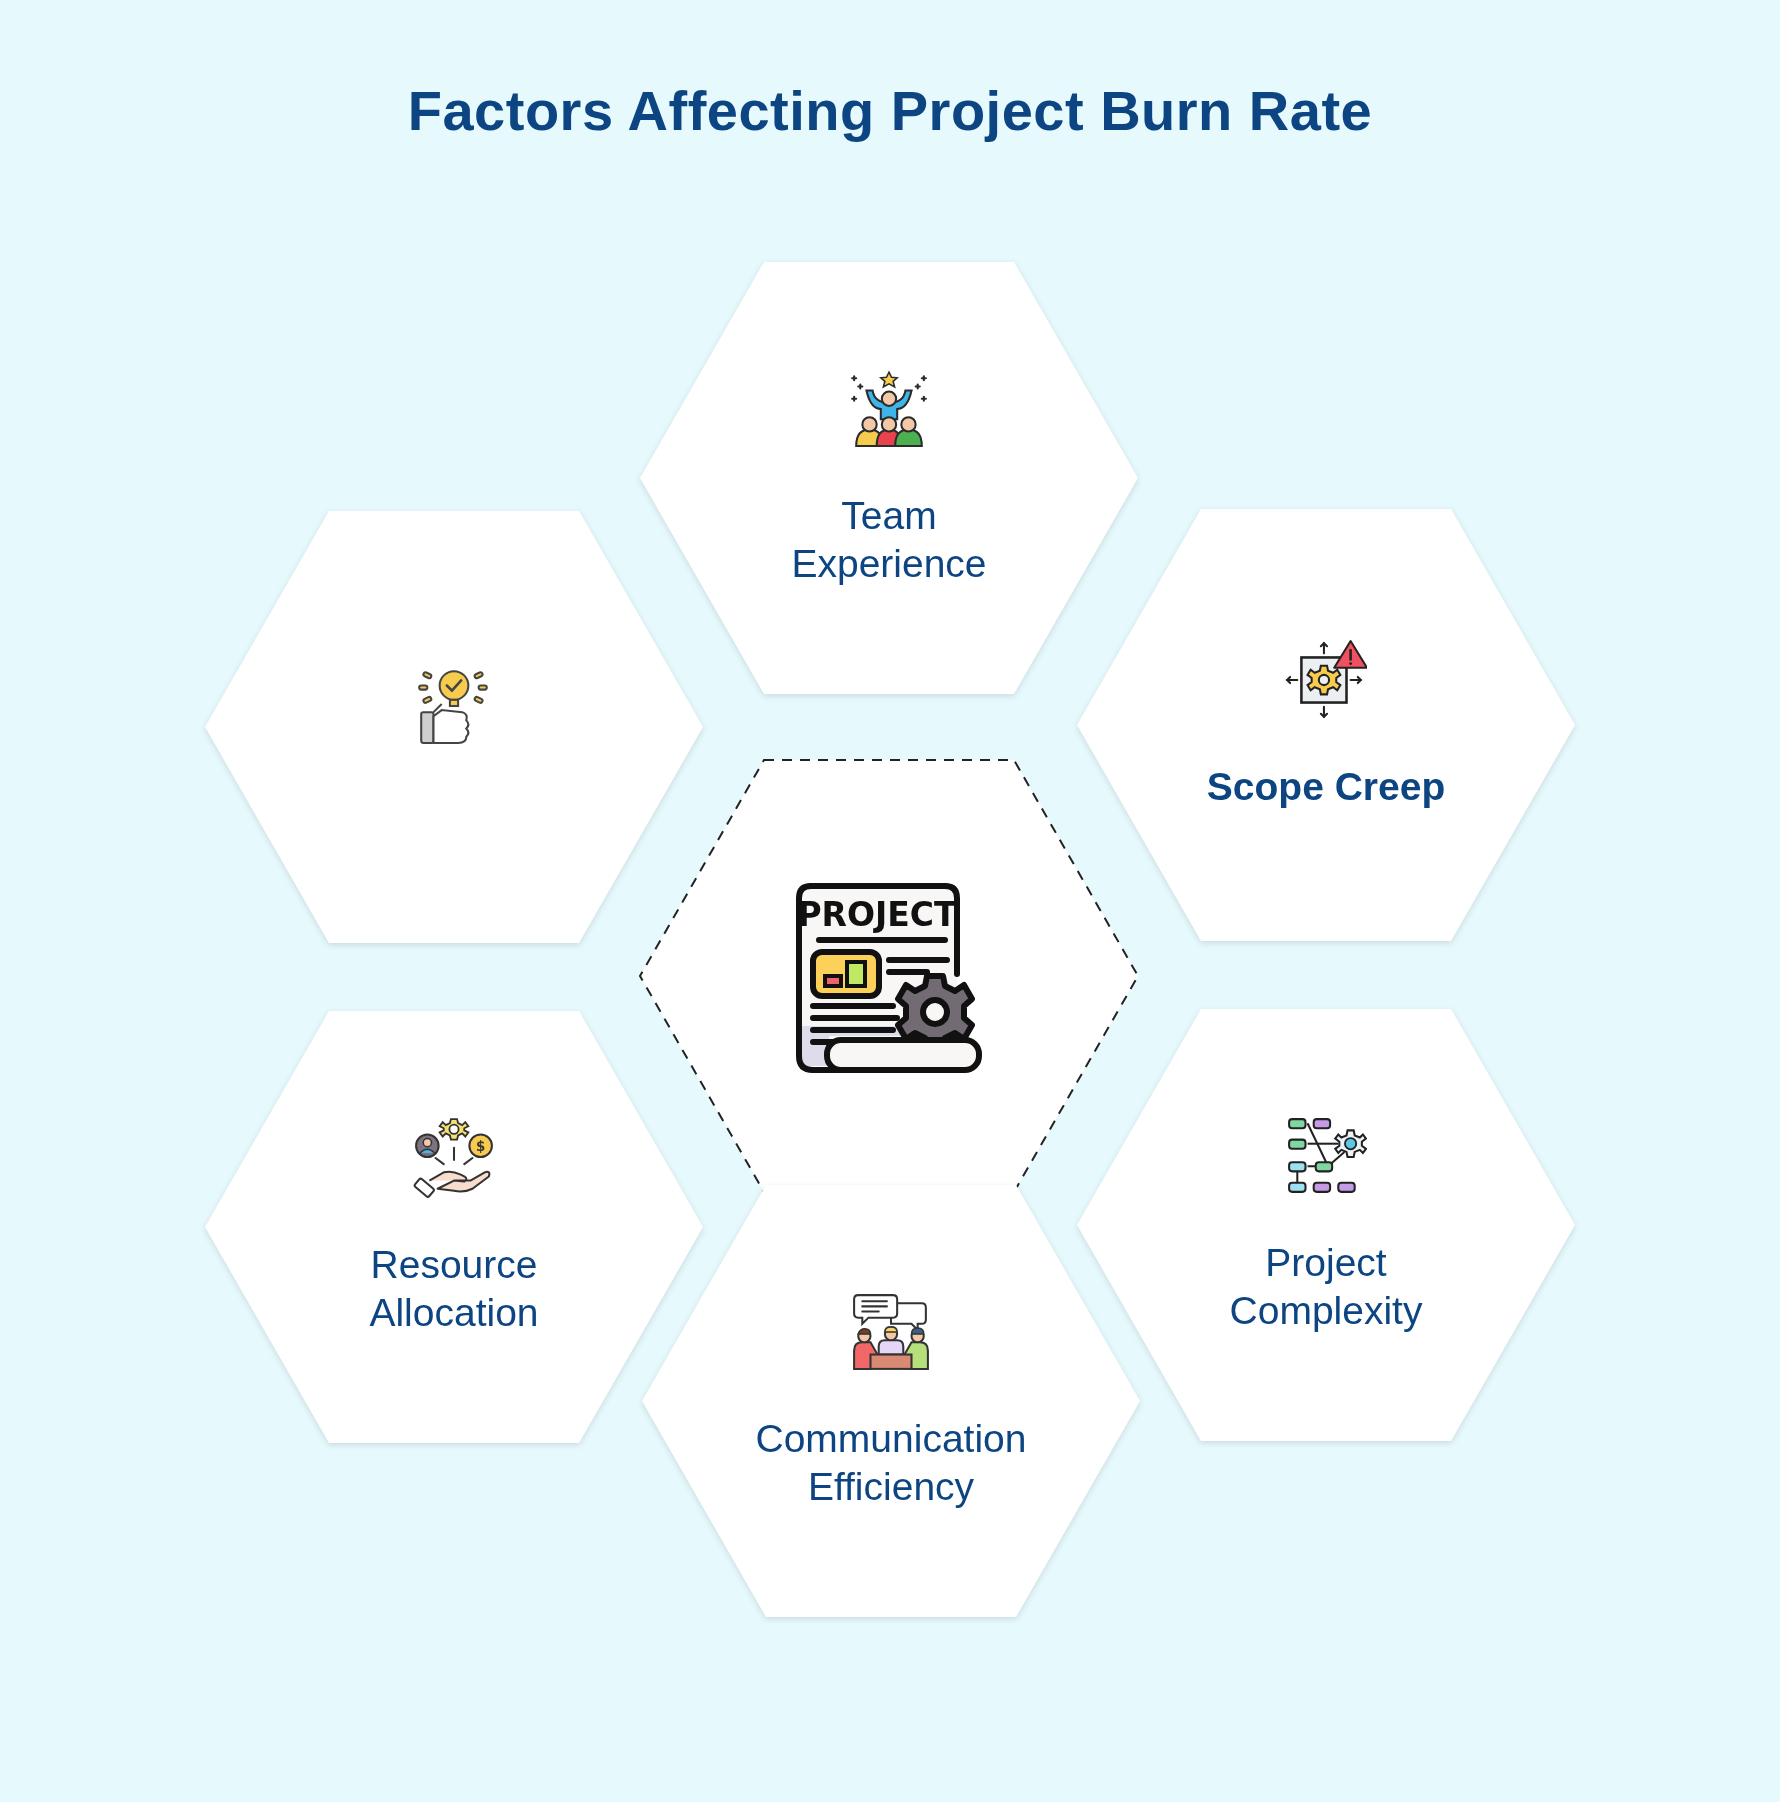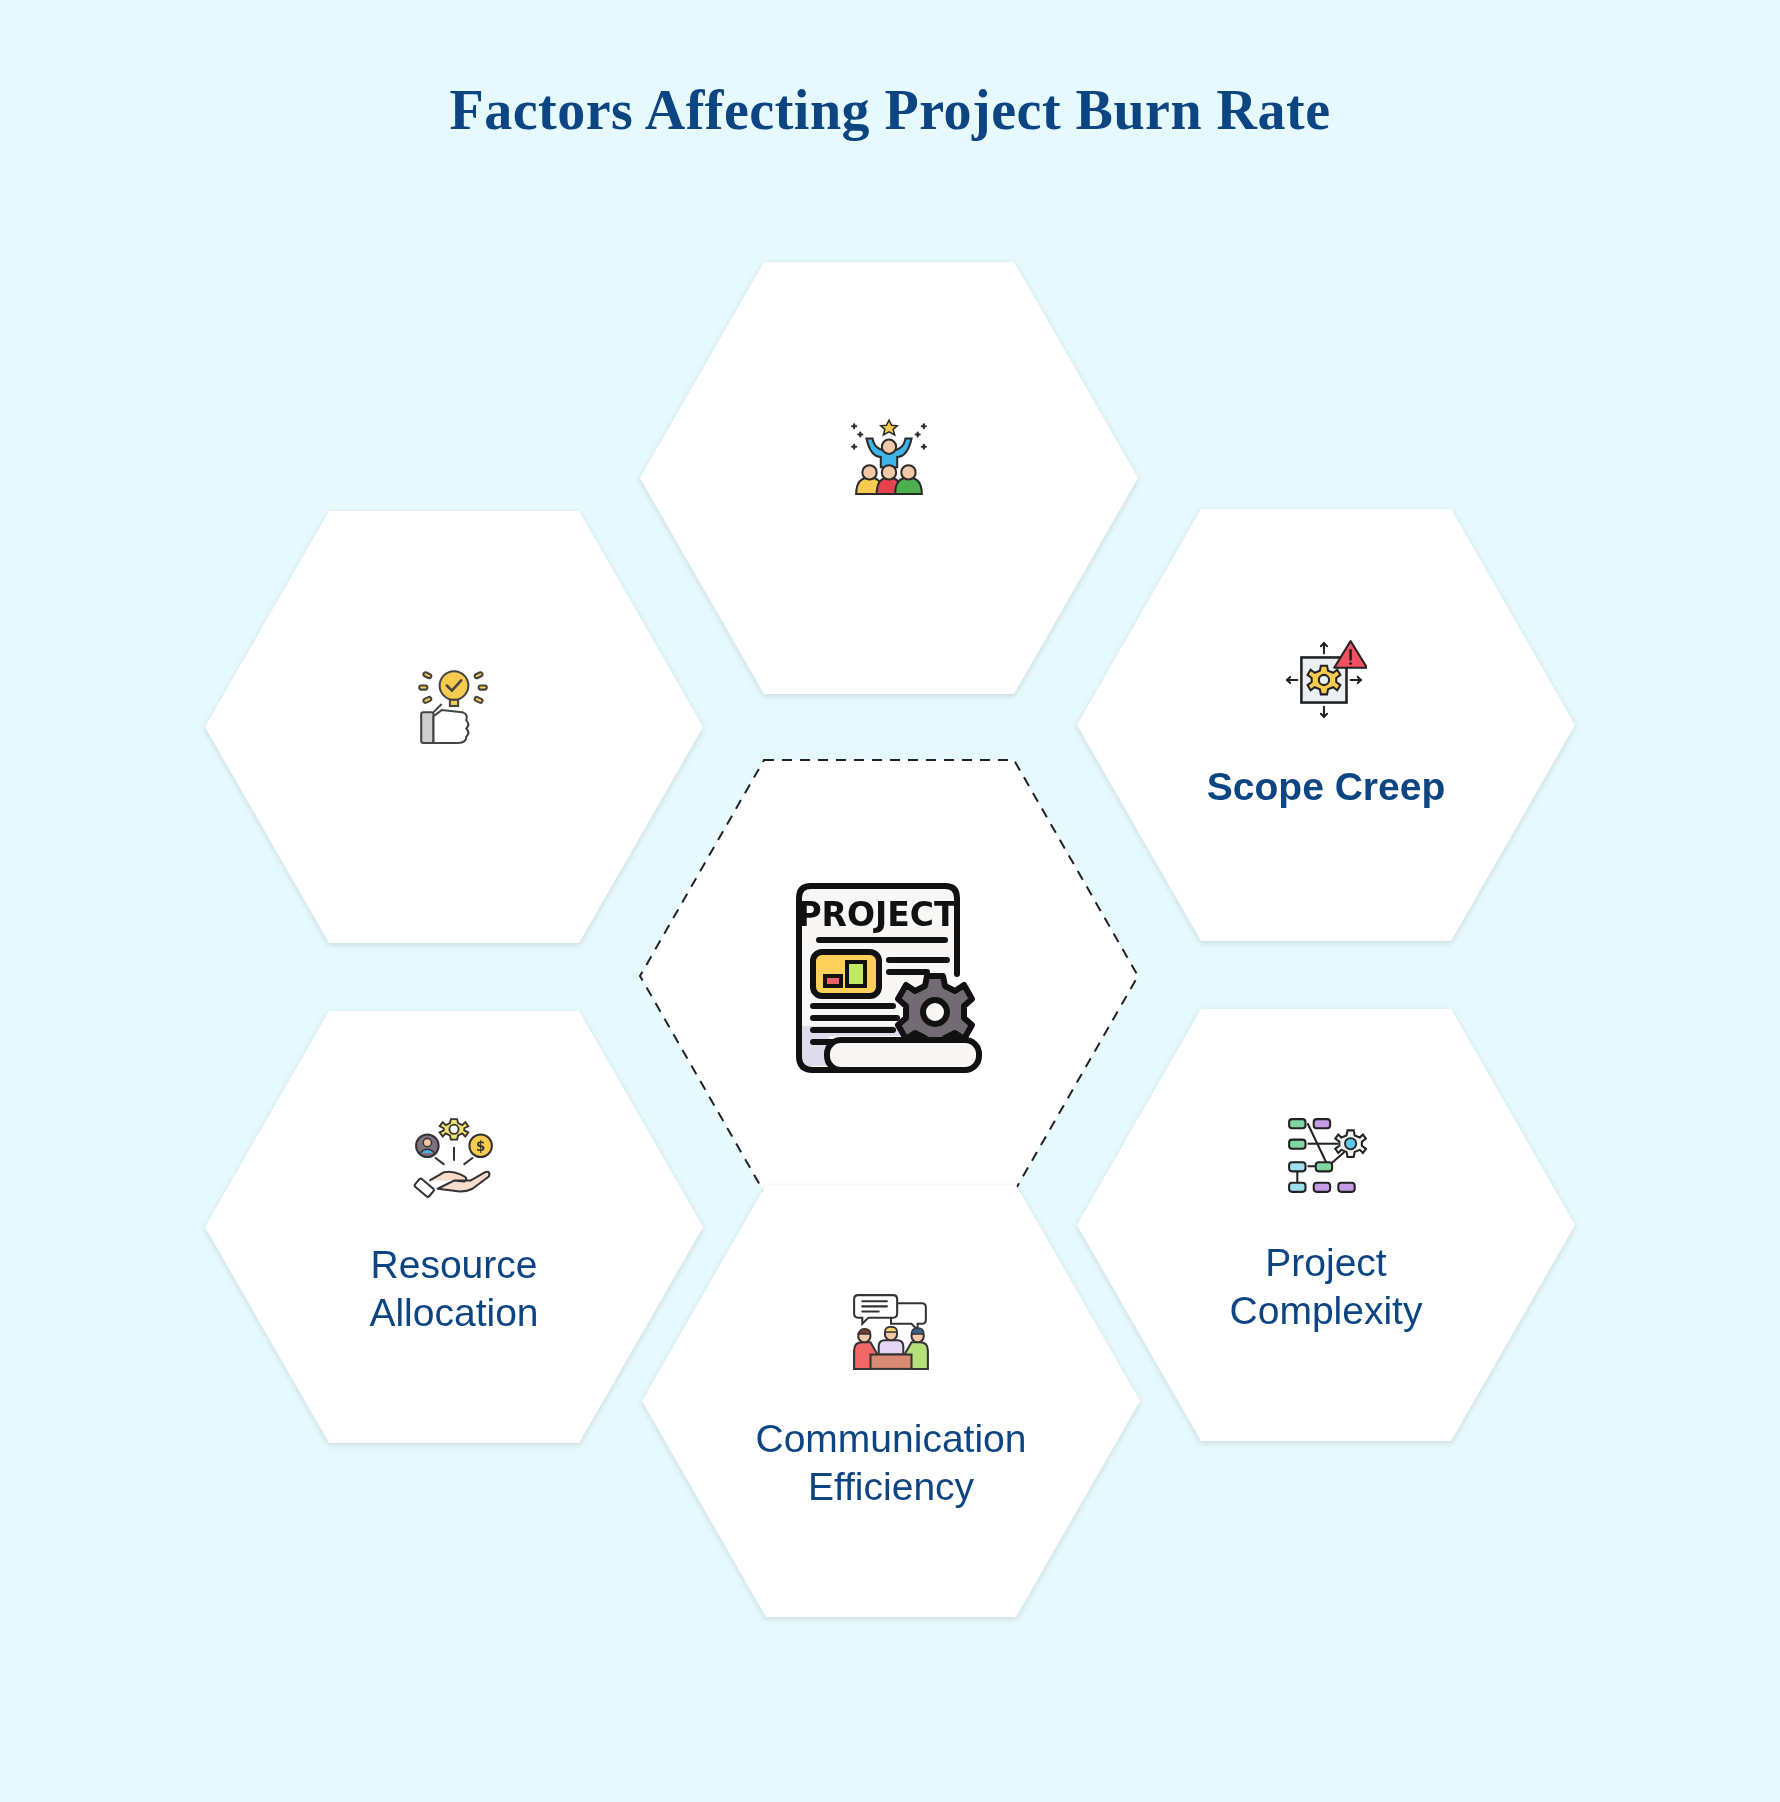--- a/index.html
+++ b/index.html
@@ -1,17 +1,17 @@
 <!DOCTYPE html>
 <html><head>
 <meta charset="utf-8">
 <style>
   html,body{margin:0;padding:0;}
   body{width:1780px;height:1802px;background:#e6f9fd;position:relative;overflow:hidden;font-family:"Liberation Sans","DejaVu Sans",sans-serif;}
-  .title{position:absolute;left:0;right:0;top:78px;text-align:center;font-size:56px;font-weight:bold;color:#0d4583;letter-spacing:0.5px;font-family:Liberation Serif, serif;}
+  .title{position:absolute;left:0;right:0;top:78px;text-align:center;font-size:56px;font-weight:bold;color:#0d4583;letter-spacing:0.5px;}
   .hex{position:absolute;width:498px;height:432px;}
   .hex svg.shape{position:absolute;left:0;top:0;width:100%;height:100%;overflow:visible;}
   .hex .content{position:absolute;left:0;top:0;width:100%;height:100%;display:flex;flex-direction:column;align-items:center;justify-content:center;}
   .hex .icon{width:82px;height:82px;margin-bottom:42px;}
   .hex .label{color:#0d4583;font-size:39px;line-height:48px;text-align:center;white-space:pre-line;}
   .center-hex .content .icon{width:200px;height:200px;margin:0;}
 </style>
 </head>
 <body>
 
@@ -40,20 +40,22 @@
       <polygon points="40,4 42.5,9 48,9.5 44,13 45.5,18.5 40,15.5 34.5,18.5 36,13 32,9.5 37.5,9" fill="#f7cb4d" stroke="#2b2b2b" stroke-width="1.5"></polygon>
       <path d="M18,22 Q22,40 32,40 L32,50 L48,50 L48,40 Q58,40 62,22 L56,22 Q54,34 40,34 Q26,34 24,22 Z" fill="#3eb5e8" stroke="#2b2b2b" stroke-width="2"></path>
       <circle cx="40" cy="30" r="7" fill="#f2c8a7" stroke="#2b2b2b" stroke-width="2"></circle>
       <path d="M8,76 Q8,60 21,60 Q34,60 34,76 Z" fill="#f7cb4d" stroke="#2b2b2b" stroke-width="2"></path>
       <path d="M28,76 Q28,60 40,60 Q52,60 52,76 Z" fill="#e7434f" stroke="#2b2b2b" stroke-width="2"></path>
       <path d="M46,76 Q46,60 59,60 Q72,60 72,76 Z" fill="#4caf50" stroke="#2b2b2b" stroke-width="2"></path>
       <circle cx="21" cy="55" r="7" fill="#f2c8a7" stroke="#2b2b2b" stroke-width="2"></circle>
       <circle cx="40" cy="55" r="7" fill="#f2c8a7" stroke="#2b2b2b" stroke-width="2"></circle>
       <circle cx="59" cy="55" r="7" fill="#f2c8a7" stroke="#2b2b2b" stroke-width="2"></circle>
     </svg>
+    <div class="label">Team
+Experience</div>
   </div>
 </div>
 
 <div class="hex" style="left:205px;top:511px;">
   <svg class="shape" viewBox="0 0 498 432">
     <polygon points="124,0 374,0 498,216 374,432 124,432 0,216" fill="#ffffff" style="filter:drop-shadow(0 2px 3px rgba(0,0,0,0.12))"></polygon>
   </svg>
   <div class="content">
     <svg class="icon" viewBox="0 0 80 80">
       <g stroke="#444" stroke-width="2" fill="#f7cb4d">

